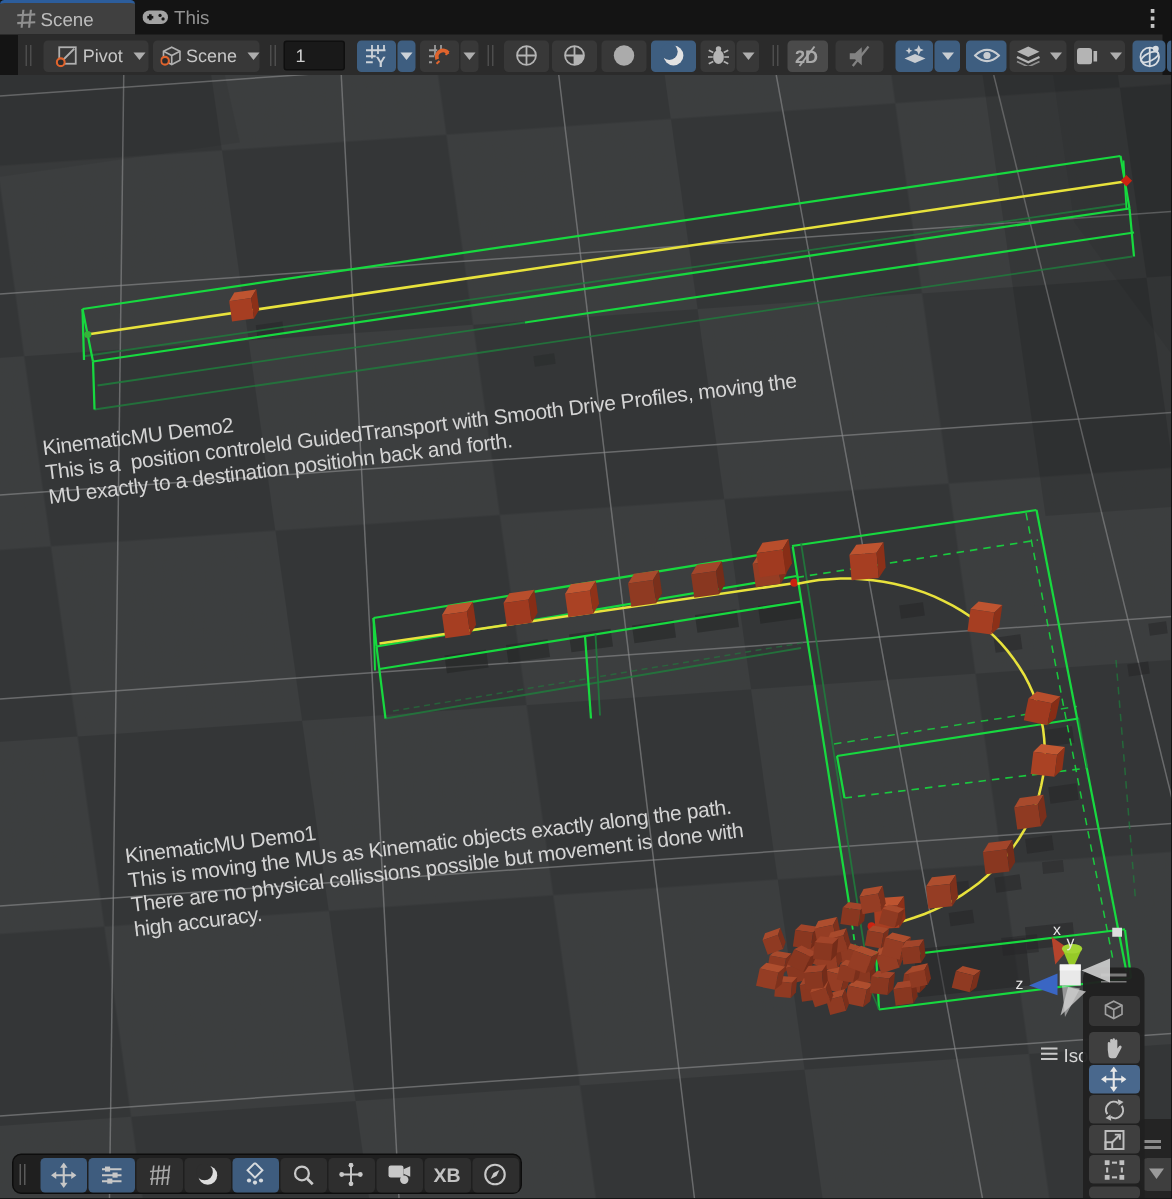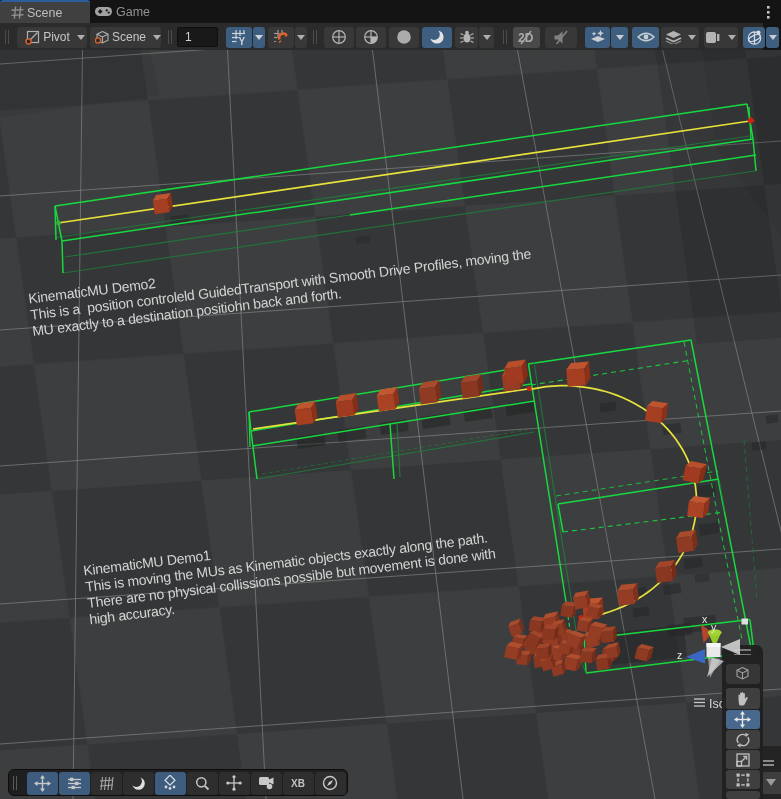--- a/index.html
+++ b/index.html
@@ -4,21 +4,21 @@
 #root{position:relative;width:781px;height:799px;overflow:hidden;
   font-family:"Liberation Sans",sans-serif;background:#141414;}
 #tabbar{position:absolute;left:0;top:0;width:781px;height:23px;background:#141414;}
 .tab-active{position:absolute;left:0;top:0;width:90px;height:23px;background:#404040;
   border-top:2px solid #2c5d9c;border-radius:3px 3px 0 0;box-sizing:border-box;
   display:flex;align-items:center;}
 .tab-game{position:absolute;left:95px;top:0;height:23px;display:flex;align-items:center;}
 .tabtxt{color:#bdbdbd;font-size:12.5px;margin-left:3px;}
 .tabtxt2{color:#929292;font-size:12.5px;margin-left:4px;}
 #dots{position:absolute;right:11px;top:6px;}
-#toolbar{position:absolute;left:0;top:23px;width:763px;height:28px;background:#2b2b2b;
+#toolbar{position:absolute;left:12px;top:23px;width:763px;height:28px;background:#2b2b2b;
   border-bottom:1px solid #242424;box-sizing:border-box;}
 .tbtn{position:absolute;top:3.5px;height:21px;background:#383838;border-radius:3px;
   display:flex;align-items:center;justify-content:center;}
 .tbtn.blue{background:#3e5e80;}
 .tbtn.lt{background:#4a4a4a;}
 .sep{position:absolute;top:7px;width:1px;height:14px;background:#4d4d4d;}
 .lbl{color:#c6c6c6;font-size:12px;}
 .dd{width:0;height:0;border-left:4px solid transparent;border-right:4px solid transparent;
   border-top:5px solid #aeaeae;}
 #scenewrap{position:absolute;left:0;top:50px;width:781px;height:749px;}
@@ -49,21 +49,21 @@
         <span class="tabtxt">Scene</span>
       </div>
       <div class="tab-game">
         <svg width="17" height="11" viewBox="0 0 17 11">
           <rect x="0" y="1" width="17" height="9" rx="4.5" fill="#a2a2a2"></rect>
           <rect x="3.2" y="4.6" width="4" height="1.8" fill="#141414"></rect>
           <rect x="4.3" y="3.5" width="1.8" height="4" fill="#141414"></rect>
           <circle cx="11.7" cy="4.3" r="1.1" fill="#141414"></circle>
           <circle cx="13.7" cy="6.6" r="1.1" fill="#141414"></circle>
         </svg>
-        <span class="tabtxt2">Game</span>
+        <span class="tabtxt2">This</span>
       </div>
       <div id="dots">
         <svg width="3" height="13" viewBox="0 0 3 13">
           <rect x="0" y="0" width="2.6" height="2.6" fill="#c4c4c4"></rect>
           <rect x="0" y="5" width="2.6" height="2.6" fill="#c4c4c4"></rect>
           <rect x="0" y="10" width="2.6" height="2.6" fill="#c4c4c4"></rect>
         </svg>
       </div>
     </div>
     <div id="toolbar">
@@ -759,21 +759,21 @@
         </svg>
       </div>
       <div class="bbtn " style="left:241.5px">
         <svg width="17" height="14" viewBox="0 0 17 14">
           <rect x="1" y="1" width="10" height="8" rx="1.5" fill="#c8c8c8"></rect>
           <polygon points="11,3.5 15.5,1.5 15.5,8.5 11,6.5" fill="#c8c8c8"></polygon>
           <circle cx="11.5" cy="10.5" r="2.8" fill="#c8c8c8"></circle>
         </svg>
       </div>
       <div class="bbtn " style="left:273.5px">
-        <span style="color:#c2c2c2;font-size:10px;font-weight:bold;font-family:Liberation Sans">XB</span>
+        <span style="color:#c2c2c2;font-size:13px;font-weight:bold;font-family:Liberation Sans">XB</span>
       </div>
       <div class="bbtn " style="left:305.5px">
         <svg width="16" height="16" viewBox="0 0 16 16">
           <circle cx="8" cy="8" r="6.5" fill="none" stroke="#c8c8c8" stroke-width="1.4"></circle>
           <polygon points="11,5 9,9 5,11 7,7" fill="#c8c8c8"></polygon>
         </svg>
       </div>
     </div>
   </div>
 </body></html>

